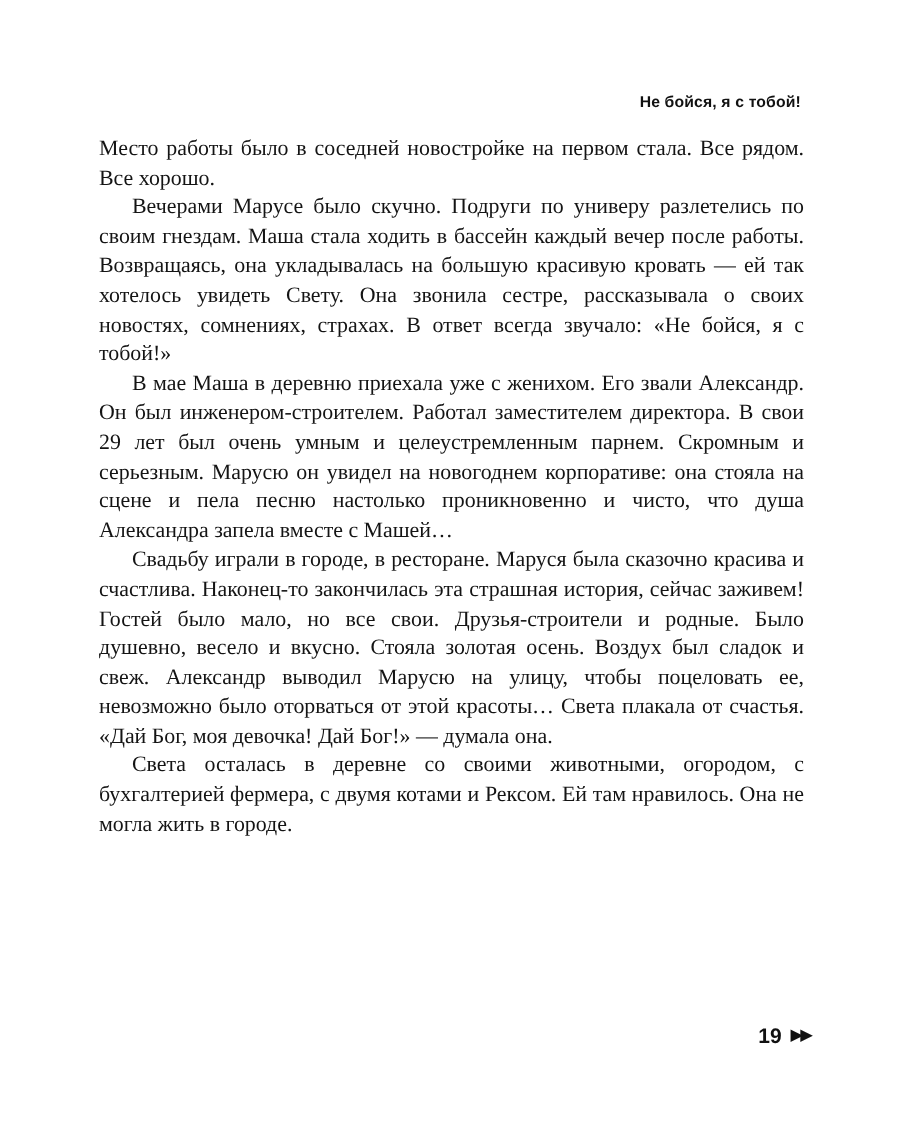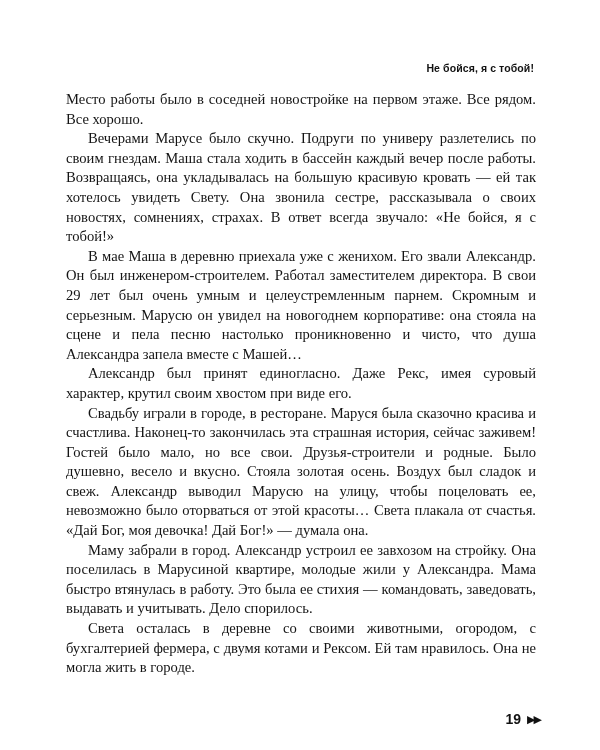--- a/index.html
+++ b/index.html
@@ -47,21 +47,21 @@
     text-indent: 0;
     hyphens: manual;
     color: #141414;
   }
   .body-text p.indent {
     text-indent: 22px;
     font-family: Liberation Serif, serif;
   }
   .footer {
     position: absolute;
-    bottom: 23px;
+    bottom: 52px;
     right: 60px;
     display: flex;
     align-items: center;
     gap: 6px;
   }
   .page-number {
     font-family: "Liberation Sans", sans-serif;
     font-size: 14px;
     font-weight: 700;
     color: #111111;
@@ -75,26 +75,24 @@
   }
 </style>
 </head>
 <body>
 
 <div class="page">
 
   <div class="running-head">Не бойся, я с тобой!</div>
 
   <div class="body-text">
-    <p>Место работы было в соседней новостройке на первом этаже. Все рядом. Все хорошо.</p>
+    <p>Место работы было в соседней новостройке на первом стала. Все рядом. Все хорошо.</p>
     <p class="indent">Вечерами Марусе было скучно. Подруги по универу разлетелись по своим гнездам. Маша стала ходить в бассейн каждый вечер после работы. Возвращаясь, она укладывалась на большую красивую кровать — ей так хотелось увидеть Свету. Она звонила сестре, рассказывала о своих новостях, сомнениях, страхах. В ответ всегда звучало: «Не бойся, я с тобой!»</p>
     <p class="indent">В мае Маша в деревню приехала уже с женихом. Его звали Александр. Он был инженером-строителем. Работал заместителем директора. В свои 29 лет был очень умным и целеустремленным парнем. Скромным и серьезным. Марусю он увидел на новогоднем корпоративе: она стояла на сцене и пела песню настолько проникновенно и чисто, что душа Александра запела вместе с Машей…</p>
-    <p class="indent">Александр был принят единогласно. Даже Рекс, имея суровый характер, крутил своим хвостом при виде его.</p>
     <p class="indent">Свадьбу играли в городе, в ресторане. Маруся была сказочно красива и счастлива. Наконец-то закончилась эта страшная история, сейчас заживем! Гостей было мало, но все свои. Друзья-строители и родные. Было душевно, весело и вкусно. Стояла золотая осень. Воздух был сладок и свеж. Александр выводил Марусю на улицу, чтобы поцеловать ее, невозможно было оторваться от этой красоты… Света плакала от счастья. «Дай Бог, моя девочка! Дай Бог!» — думала она.</p>
-    <p class="indent">Маму забрали в город. Александр устроил ее завхозом на стройку. Она поселилась в Марусиной квартире, молодые жили у Александра. Мама быстро втянулась в работу. Это была ее стихия — командовать, заведовать, выдавать и учитывать. Дело спорилось.</p>
     <p class="indent">Света осталась в деревне со своими животными, огородом, с бухгалтерией фермера, с двумя котами и Рексом. Ей там нравилось. Она не могла жить в городе.</p>
   </div>
 
   <div class="footer">
     <span class="page-number">19</span>
     <span class="folio-arrows">▶▶</span>
   </div>
 
 </div>
 

